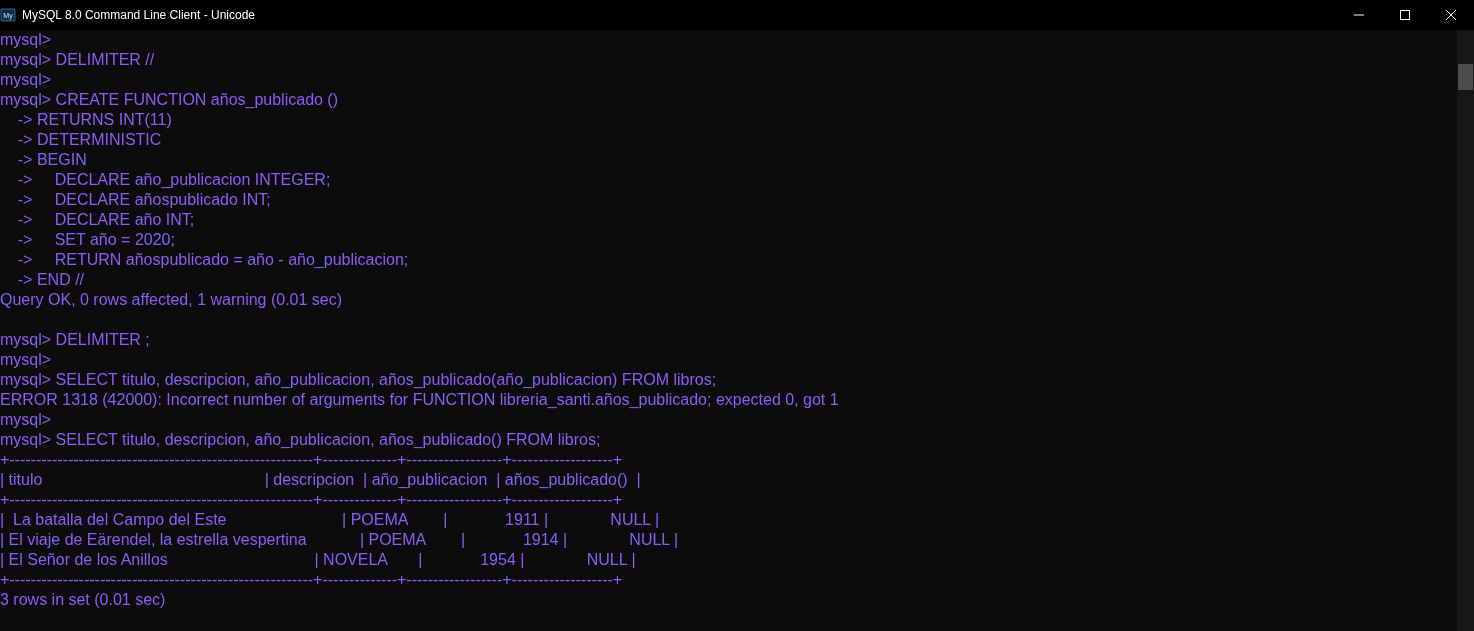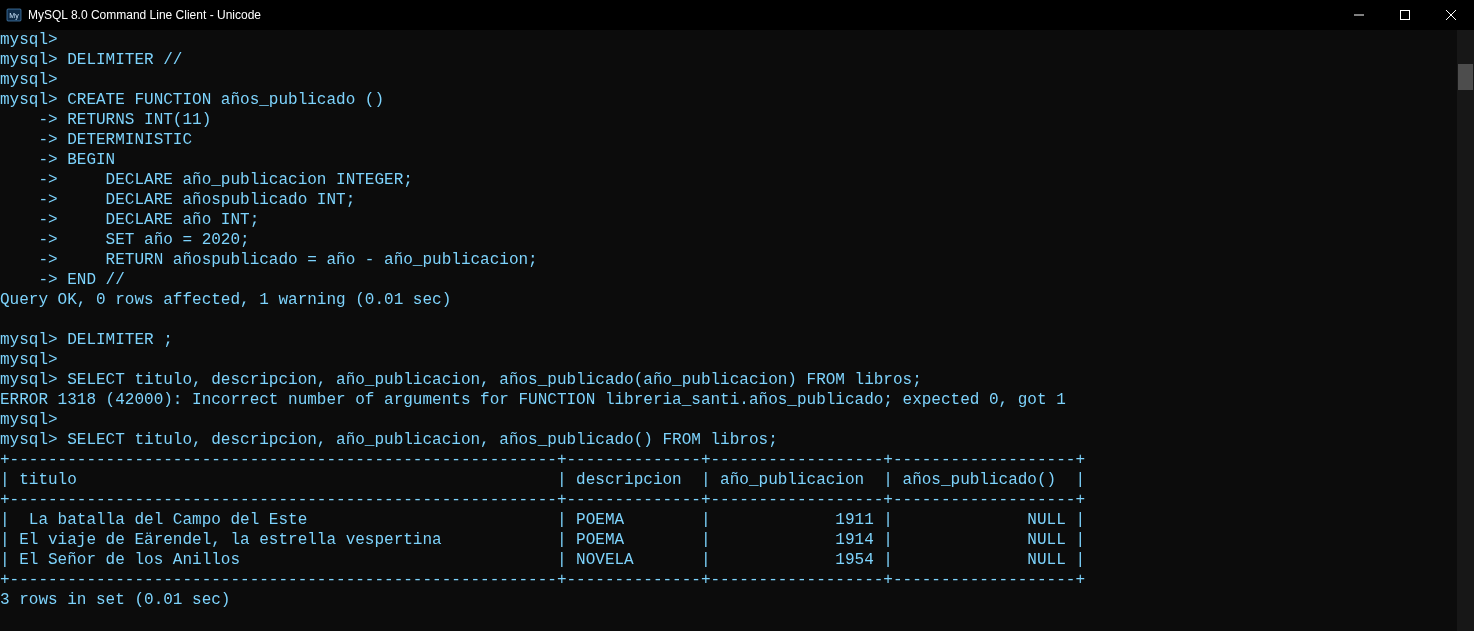--- a/index.html
+++ b/index.html
@@ -6,21 +6,20 @@
   html, body { width: 1474px; height: 631px; background: #000; overflow: hidden; font-family: Consolas, "Courier New", monospace; }
   
   .titlebar {
     height: 30px;
     background: #000;
     display: flex;
     align-items: center;
     color: #fff;
     font-family: "Segoe UI", sans-serif;
     font-size: 12px;
-    padding-left: 6px;
   }
   .titlebar-icon {
     width: 16px;
     height: 16px;
     margin-right: 6px;
     display: inline-flex;
     align-items: center;
     justify-content: center;
   }
   .titlebar-title { flex: 0 0 auto; }
@@ -41,26 +40,26 @@
     width: 100%;
     height: calc(100% - 30px);
     background: #0c0c0c;
   }
   .terminal {
     position: absolute;
     left: 0;
     top: 0;
     right: 17px;
     bottom: 0;
-    color: #7dd3fc;
+    color: #8b5cf6;
     font-size: 16px;
     line-height: 20px;
     white-space: pre;
     overflow: hidden;
-    font-family: Liberation Mono, monospace;
+    font-family: Liberation Sans, sans-serif;
   }
   .scrollbar {
     position: absolute;
     right: 0;
     top: 0;
     width: 17px;
     height: 100%;
     background: #171717;
   }
   .scrollbar-thumb {

